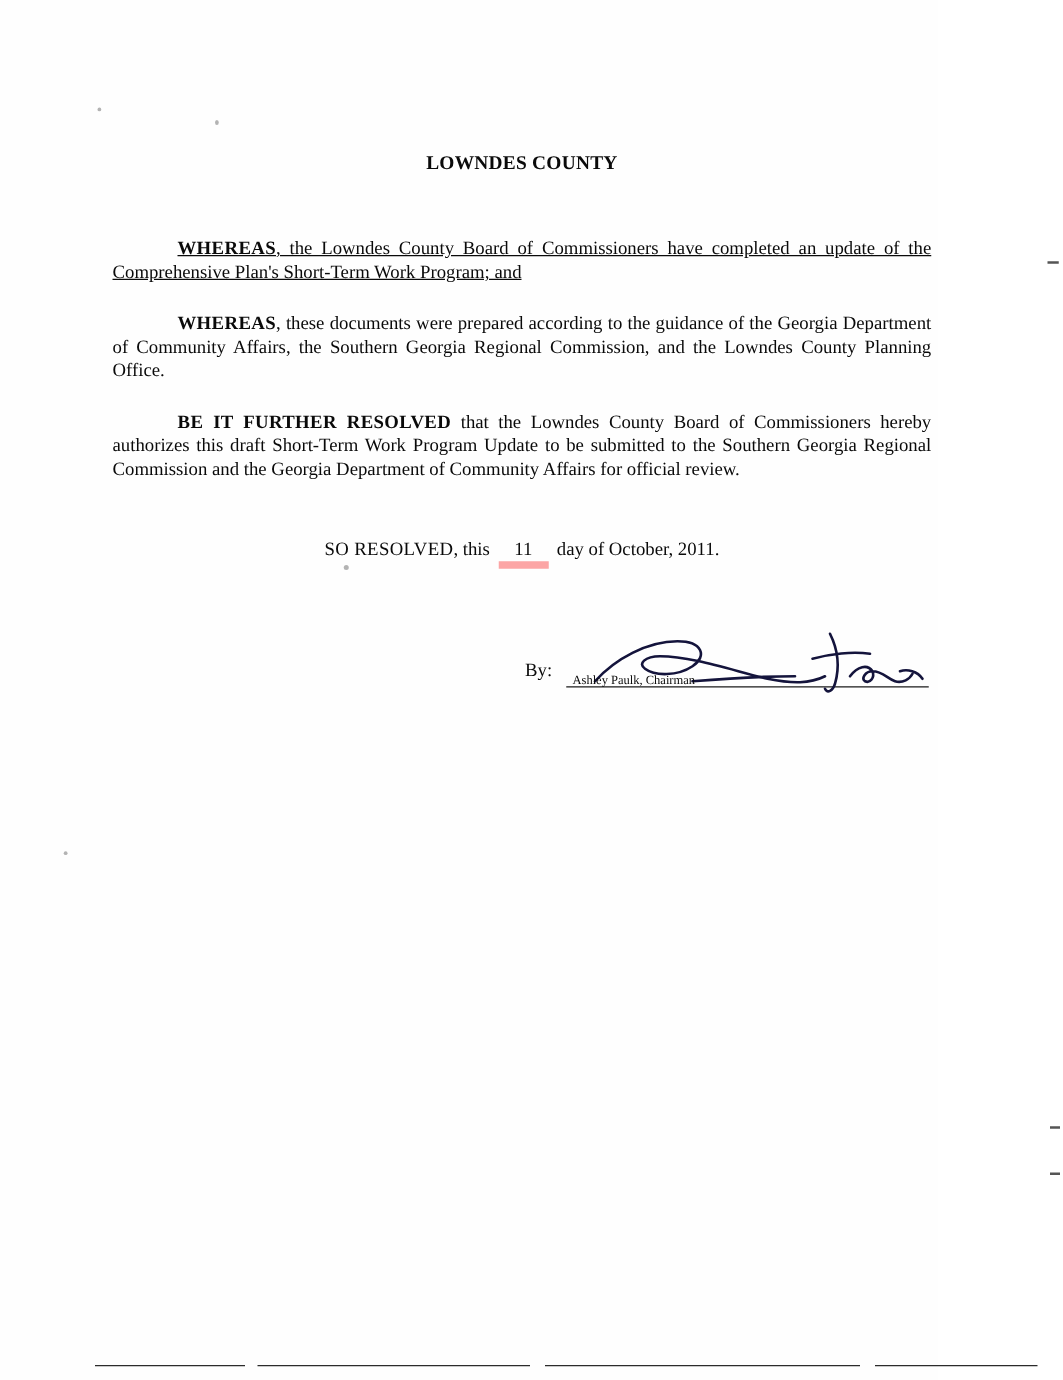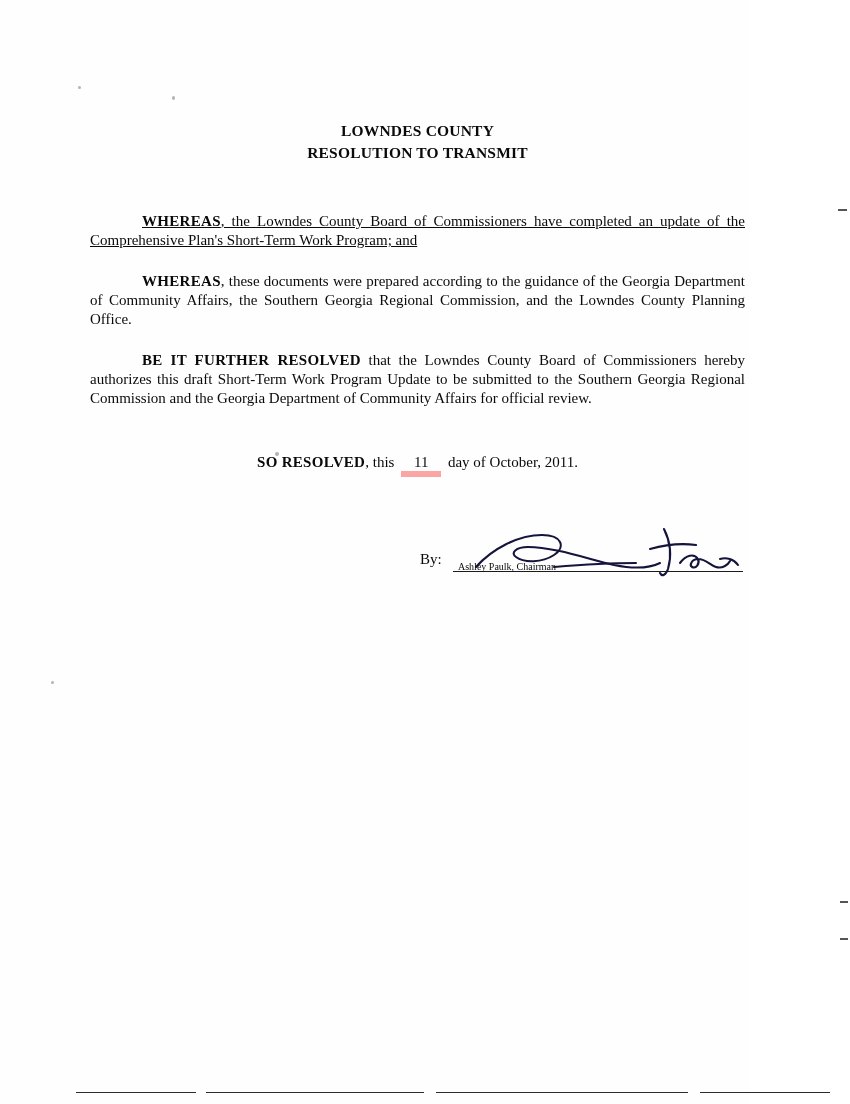--- a/index.html
+++ b/index.html
@@ -65,21 +65,21 @@
     letter-spacing: .3px;
   }
   .indent { display: inline-block; width: 52px; }
 
   .resolved-line {
     margin-top: 46px;
     text-align: center;
     font-size: 15px;
   }
   .resolved-line .lead {
-    font-weight: bold;
+    font-weight: normal;
     letter-spacing: .3px;
   }
   .day-blank {
     display: inline-block;
     min-width: 34px;
     border-bottom: 6px solid #fca5a5;
     text-align: center;
     font-family: "Liberation Serif", serif;
     padding: 0 3px;
     margin: 0 3px;
@@ -134,21 +134,20 @@
   <div class="speckle" style="left:275px; top:452px; width:4px; height:4px;"></div>
   <div class="speckle" style="left:51px; top:681px; width:3px; height:3px;"></div>
   <div class="edge-mark" style="left:838px; top:209px; width:9px; height:2px;"></div>
   <div class="edge-mark" style="left:840px; top:901px; width:8px; height:2px;"></div>
   <div class="edge-mark" style="left:840px; top:938px; width:8px; height:2px;"></div>
 
   <div class="doc-body">
 
     <div class="title-block">
       <span class="title-line">LOWNDES COUNTY</span>
-      <span class="title-line">RESOLUTION TO TRANSMIT</span>
     </div>
 
     <div style="height:48px;"></div>
 
     <p class="para" style="margin-top:0;text-decoration:underline;">
       <span class="indent"></span><span class="lead">WHEREAS</span><span>, the Lowndes County Board of Commissioners have completed an update of the Comprehensive Plan's Short-Term Work Program; and</span>
     </p>
 
     <p class="para">
       <span class="indent"></span><span class="lead">WHEREAS</span><span>, these documents were prepared according to the guidance of the Georgia Department of Community Affairs, the Southern Georgia Regional Commission, and the Lowndes County Planning Office.</span>

